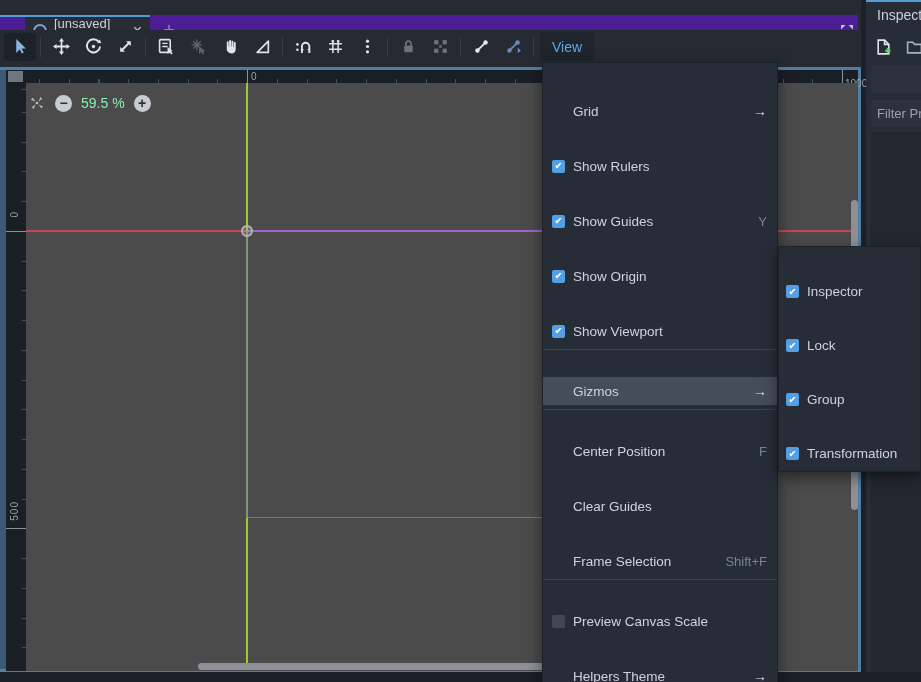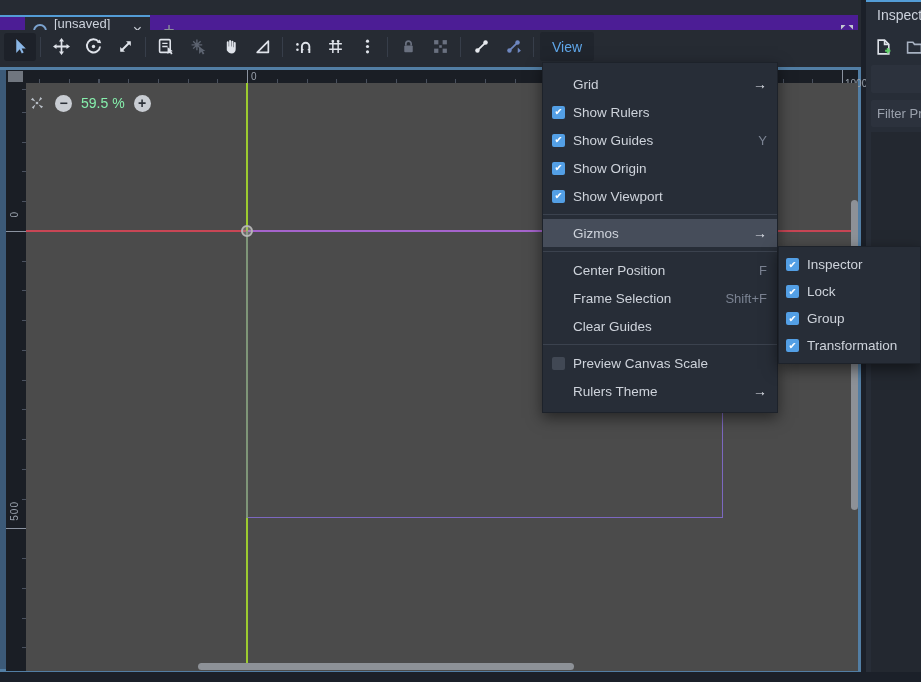--- a/index.html
+++ b/index.html
@@ -52,21 +52,21 @@
   .zoombar{position:absolute;left:2px;top:7px;height:26px;display:flex;align-items:center;gap:9px;}
   .zoom-circle{width:17px;height:17px;border-radius:50%;background:#c9cdd3;color:#2b3038;font-size:14px;font-weight:bold;display:flex;align-items:center;justify-content:center;line-height:1;}
   .zoom-label{color:#86efac;font-size:14px;}
   .hscroll{position:absolute;left:172px;top:580px;width:376px;height:7px;background:#8d9197;border-radius:4px;}
   .vscroll{position:absolute;left:825px;top:117px;width:7px;height:310px;background:#8d9197;border-radius:4px;}
   
   .menu{left:542px;top:62px;width:236px;background:#272d37;border:1px solid #1d222a;box-sizing:border-box;
         box-shadow:0 5px 14px rgba(0,0,0,.5);padding:7px 0;z-index:50;}
   .submenu{left:778px;top:246px;width:143px;background:#272d37;border:1px solid #1d222a;box-sizing:border-box;
         box-shadow:0 5px 14px rgba(0,0,0,.5);padding:4px 0;z-index:51;}
-  .mrow{height:28px;display:flex;align-items:center;padding:0 10px 0 9px;font-size:13.5px;color:#ced3db;}
+  .mrow{height:28px;display:flex;align-items:center;padding:0 10px 0 9px;font-size:13.5px;color:#ced3db;margin-top:27px;}
   .mrow.hl{background:#464d5a;}
   .submenu .mrow{height:27px;padding-left:7px;}
   .mck{width:13px;height:13px;border-radius:2px;margin-right:8px;flex:none;display:flex;align-items:center;justify-content:center;}
   .mck.on{background:#539fe5;}
   .mck.off{background:#414854;}
   .mck.none{background:transparent;}
   .mck .tick{color:#fff;font-size:9.5px;line-height:1;}
   .mlabel{white-space:nowrap;}
   .msc{margin-left:auto;color:#7b8392;font-size:13px;}
   .marrow{margin-left:auto;color:#dde1e8;font-weight:bold;font-size:14px;}
@@ -332,35 +332,35 @@
       <span class="marrow">→</span>
     </div>
     <div class="msep"></div>
     <div class="mrow">
       <span class="mck none"></span>
       <span class="mlabel">Center Position</span>
       <span class="msc">F</span>
     </div>
     <div class="mrow">
       <span class="mck none"></span>
+      <span class="mlabel">Clear Guides</span>
+    </div>
+    <div class="mrow">
+      <span class="mck none"></span>
       <span class="mlabel">Frame Selection</span>
       <span class="msc">Shift+F</span>
     </div>
-    <div class="mrow">
-      <span class="mck none"></span>
-      <span class="mlabel">Clear Guides</span>
-    </div>
     <div class="msep"></div>
     <div class="mrow">
       <span class="mck off"></span>
       <span class="mlabel">Preview Canvas Scale</span>
     </div>
     <div class="mrow">
       <span class="mck none"></span>
-      <span class="mlabel">Rulers Theme</span>
+      <span class="mlabel">Helpers Theme</span>
       <span class="marrow">→</span>
     </div>
   </div>
 
   <div class="a submenu">
     <div class="mrow">
       <span class="mck on">
           <span class="tick">✔</span>
         </span>
       <span class="mlabel">Inspector</span>

